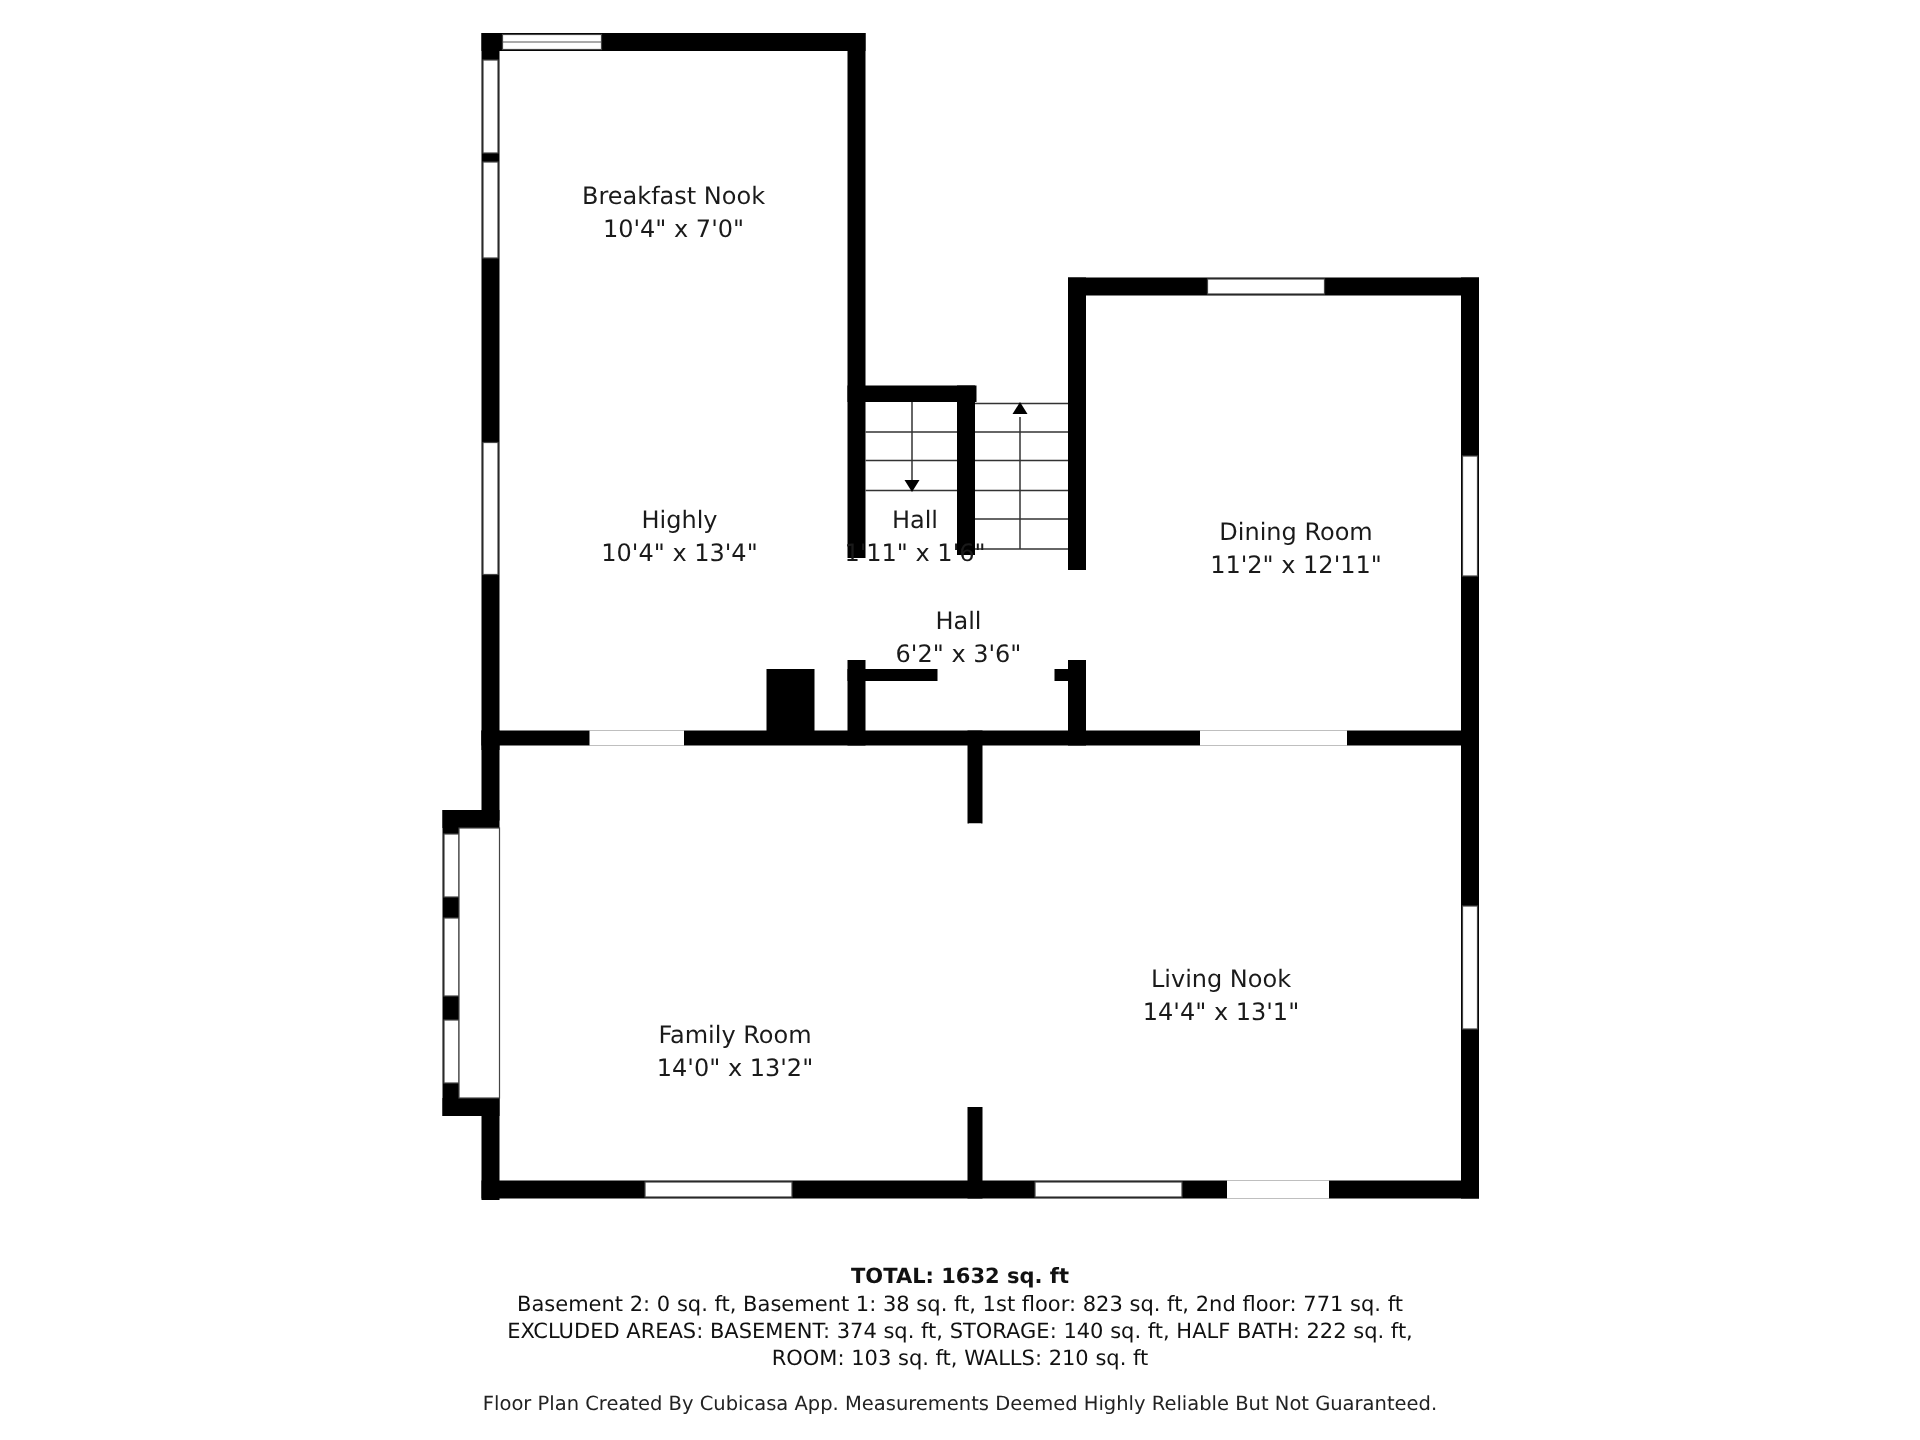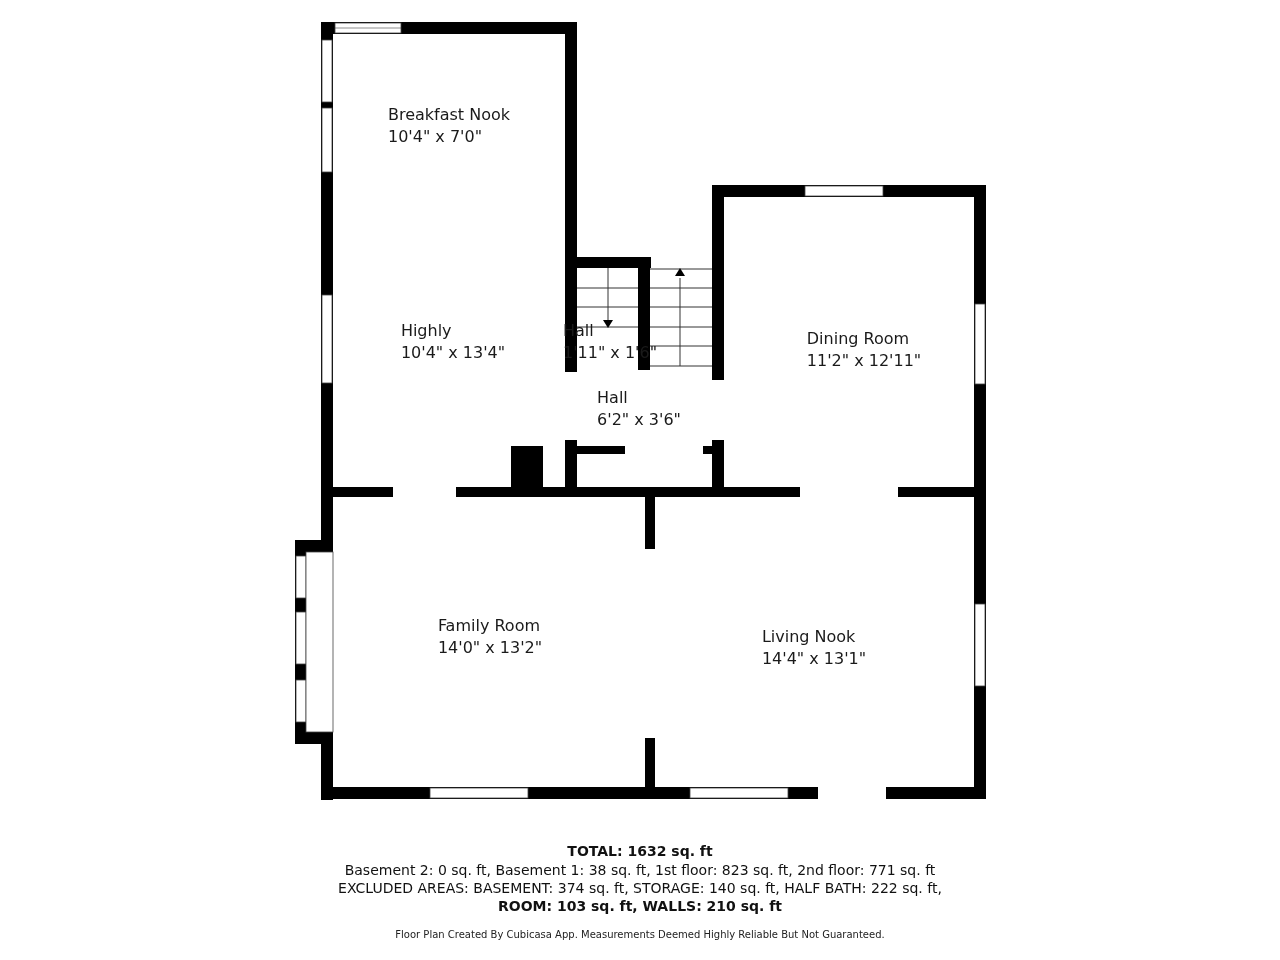--- a/index.html
+++ b/index.html
@@ -2,25 +2,25 @@
 <html><head>
 <meta charset="utf-8">
 <style>
   html, body { margin: 0; padding: 0; background: #ffffff; }
   body { width: 1280px; height: 960px; position: relative; overflow: hidden; font-family: "DejaVu Sans", sans-serif; }
   #plan { position: absolute; left: 0; top: 0; width: 1280px; height: 960px; }
   .wall { fill: #000; }
   .opening { fill: #fff; }
   .win { fill: #fff; stroke: #444; stroke-width: 0.8; }
   .stair { stroke: #333; stroke-width: 1; fill: none; }
-  .room-label { position: absolute; color: #1a1a1a; font-size: 16px; line-height: 22px; white-space: nowrap; transform: translateX(-50%); }
+  .room-label { position: absolute; text-align: center; color: #1a1a1a; font-size: 16px; line-height: 22px; white-space: nowrap; transform: translateX(-50%); margin-top: 16px; }
   .summary { position: absolute; left: 0; width: 1280px; text-align: center; color: #111; }
   .total { top: 843px; font-size: 14px; font-weight: bold; }
   .line { font-size: 14px; }
-  .footer { top: 929px; font-size: 10px; color: #222; }
+  .footer { top: 929px; font-size: 13px; color: #222; }
 </style>
 </head>
 <body>
 
 <svg id="plan" viewBox="0 0 1280 960" xmlns="http://www.w3.org/2000/svg">
 
   <g>
 
     <rect class="wall" x="321" y="22" width="256" height="12"></rect>
 
@@ -110,26 +110,26 @@
   <div>1'11" x 1'6"</div>
 </div>
 <div class="room-label" style="left:639px; top:387px;">
   <div>Hall</div>
   <div>6'2" x 3'6"</div>
 </div>
 <div class="room-label" style="left:864px; top:328px;">
   <div>Dining Room</div>
   <div>11'2" x 12'11"</div>
 </div>
-<div class="room-label" style="left:490px; top:615px;">
+<div class="room-label" style="left:490px; top:663px;">
   <div>Family Room</div>
   <div>14'0" x 13'2"</div>
 </div>
 <div class="room-label" style="left:814px; top:626px;">
   <div>Living Nook</div>
   <div>14'4" x 13'1"</div>
 </div>
 
 <div class="summary total">TOTAL: 1632 sq. ft</div>
 <div class="summary line" style="top:862px;">Basement 2: 0 sq. ft, Basement 1: 38 sq. ft, 1st floor: 823 sq. ft, 2nd floor: 771 sq. ft</div>
 <div class="summary line" style="top:880px;">EXCLUDED AREAS: BASEMENT: 374 sq. ft, STORAGE: 140 sq. ft, HALF BATH: 222 sq. ft,</div>
-<div class="summary line" style="top:898px;font-weight:bold;">ROOM: 103 sq. ft, WALLS: 210 sq. ft</div>
+<div class="summary line" style="top:898px;">ROOM: 103 sq. ft, WALLS: 210 sq. ft</div>
 <div class="summary footer">Floor Plan Created By Cubicasa App. Measurements Deemed Highly Reliable But Not Guaranteed.</div>
 
 </body></html>

